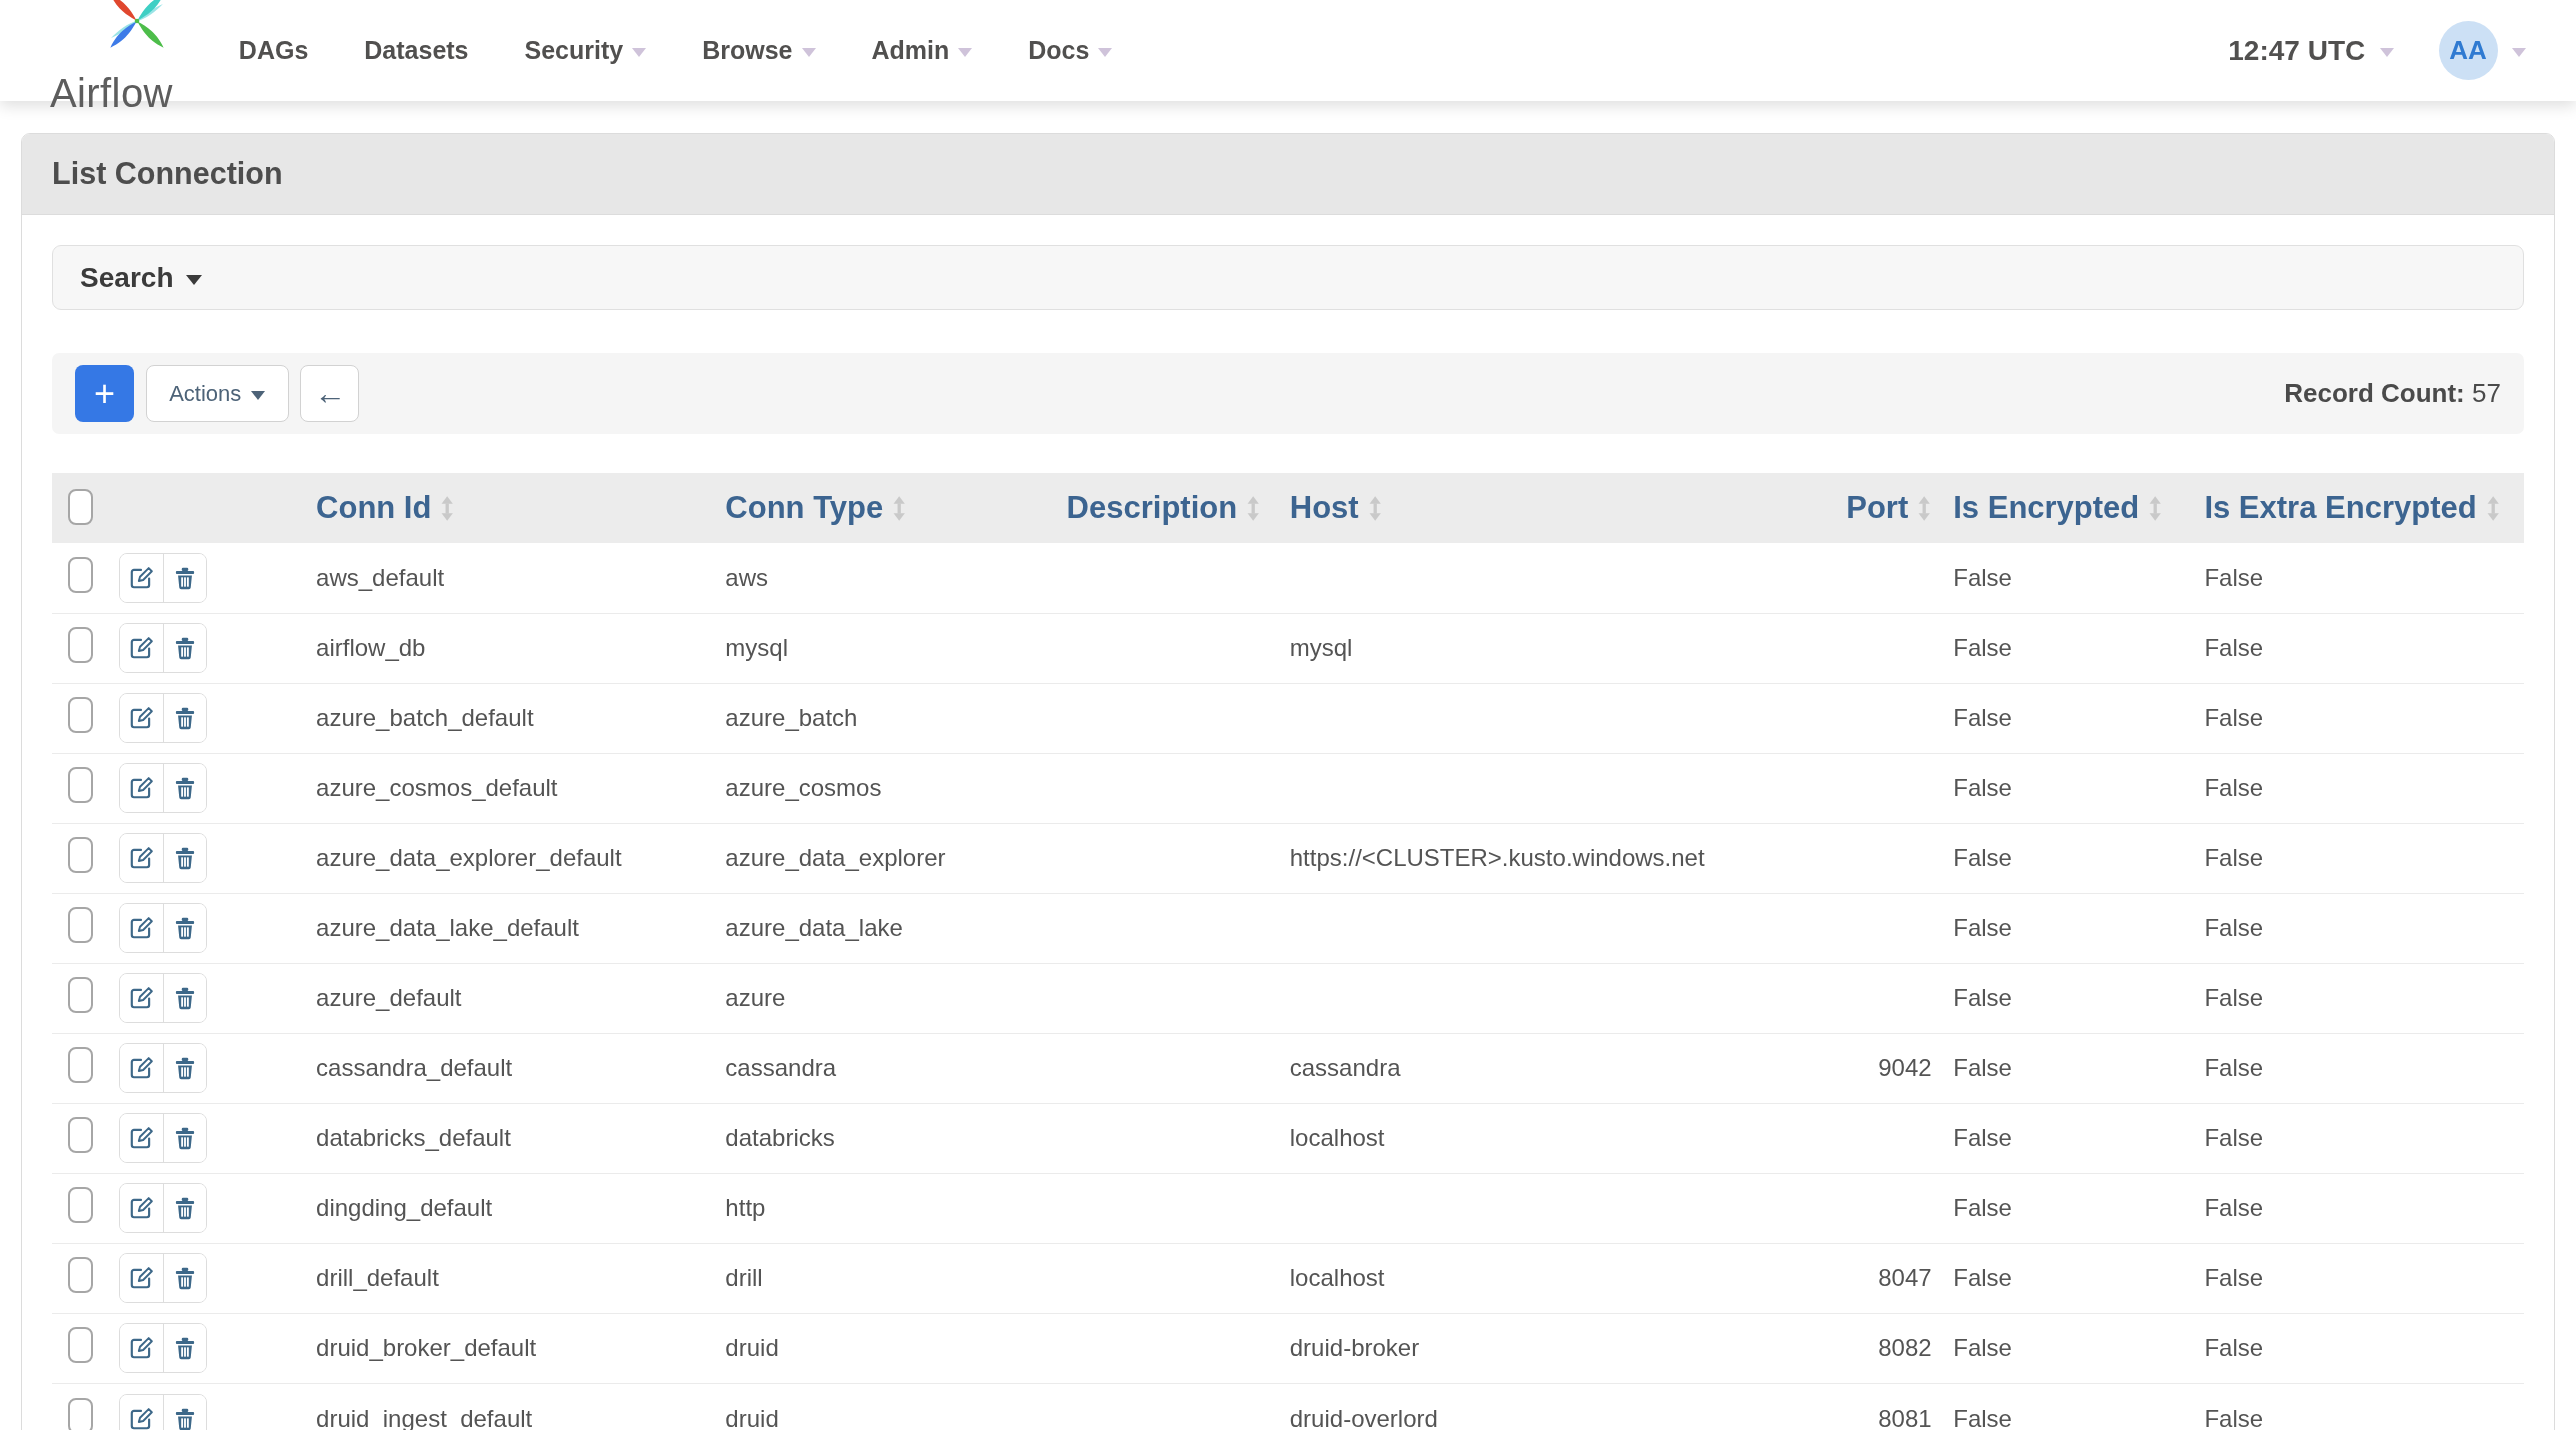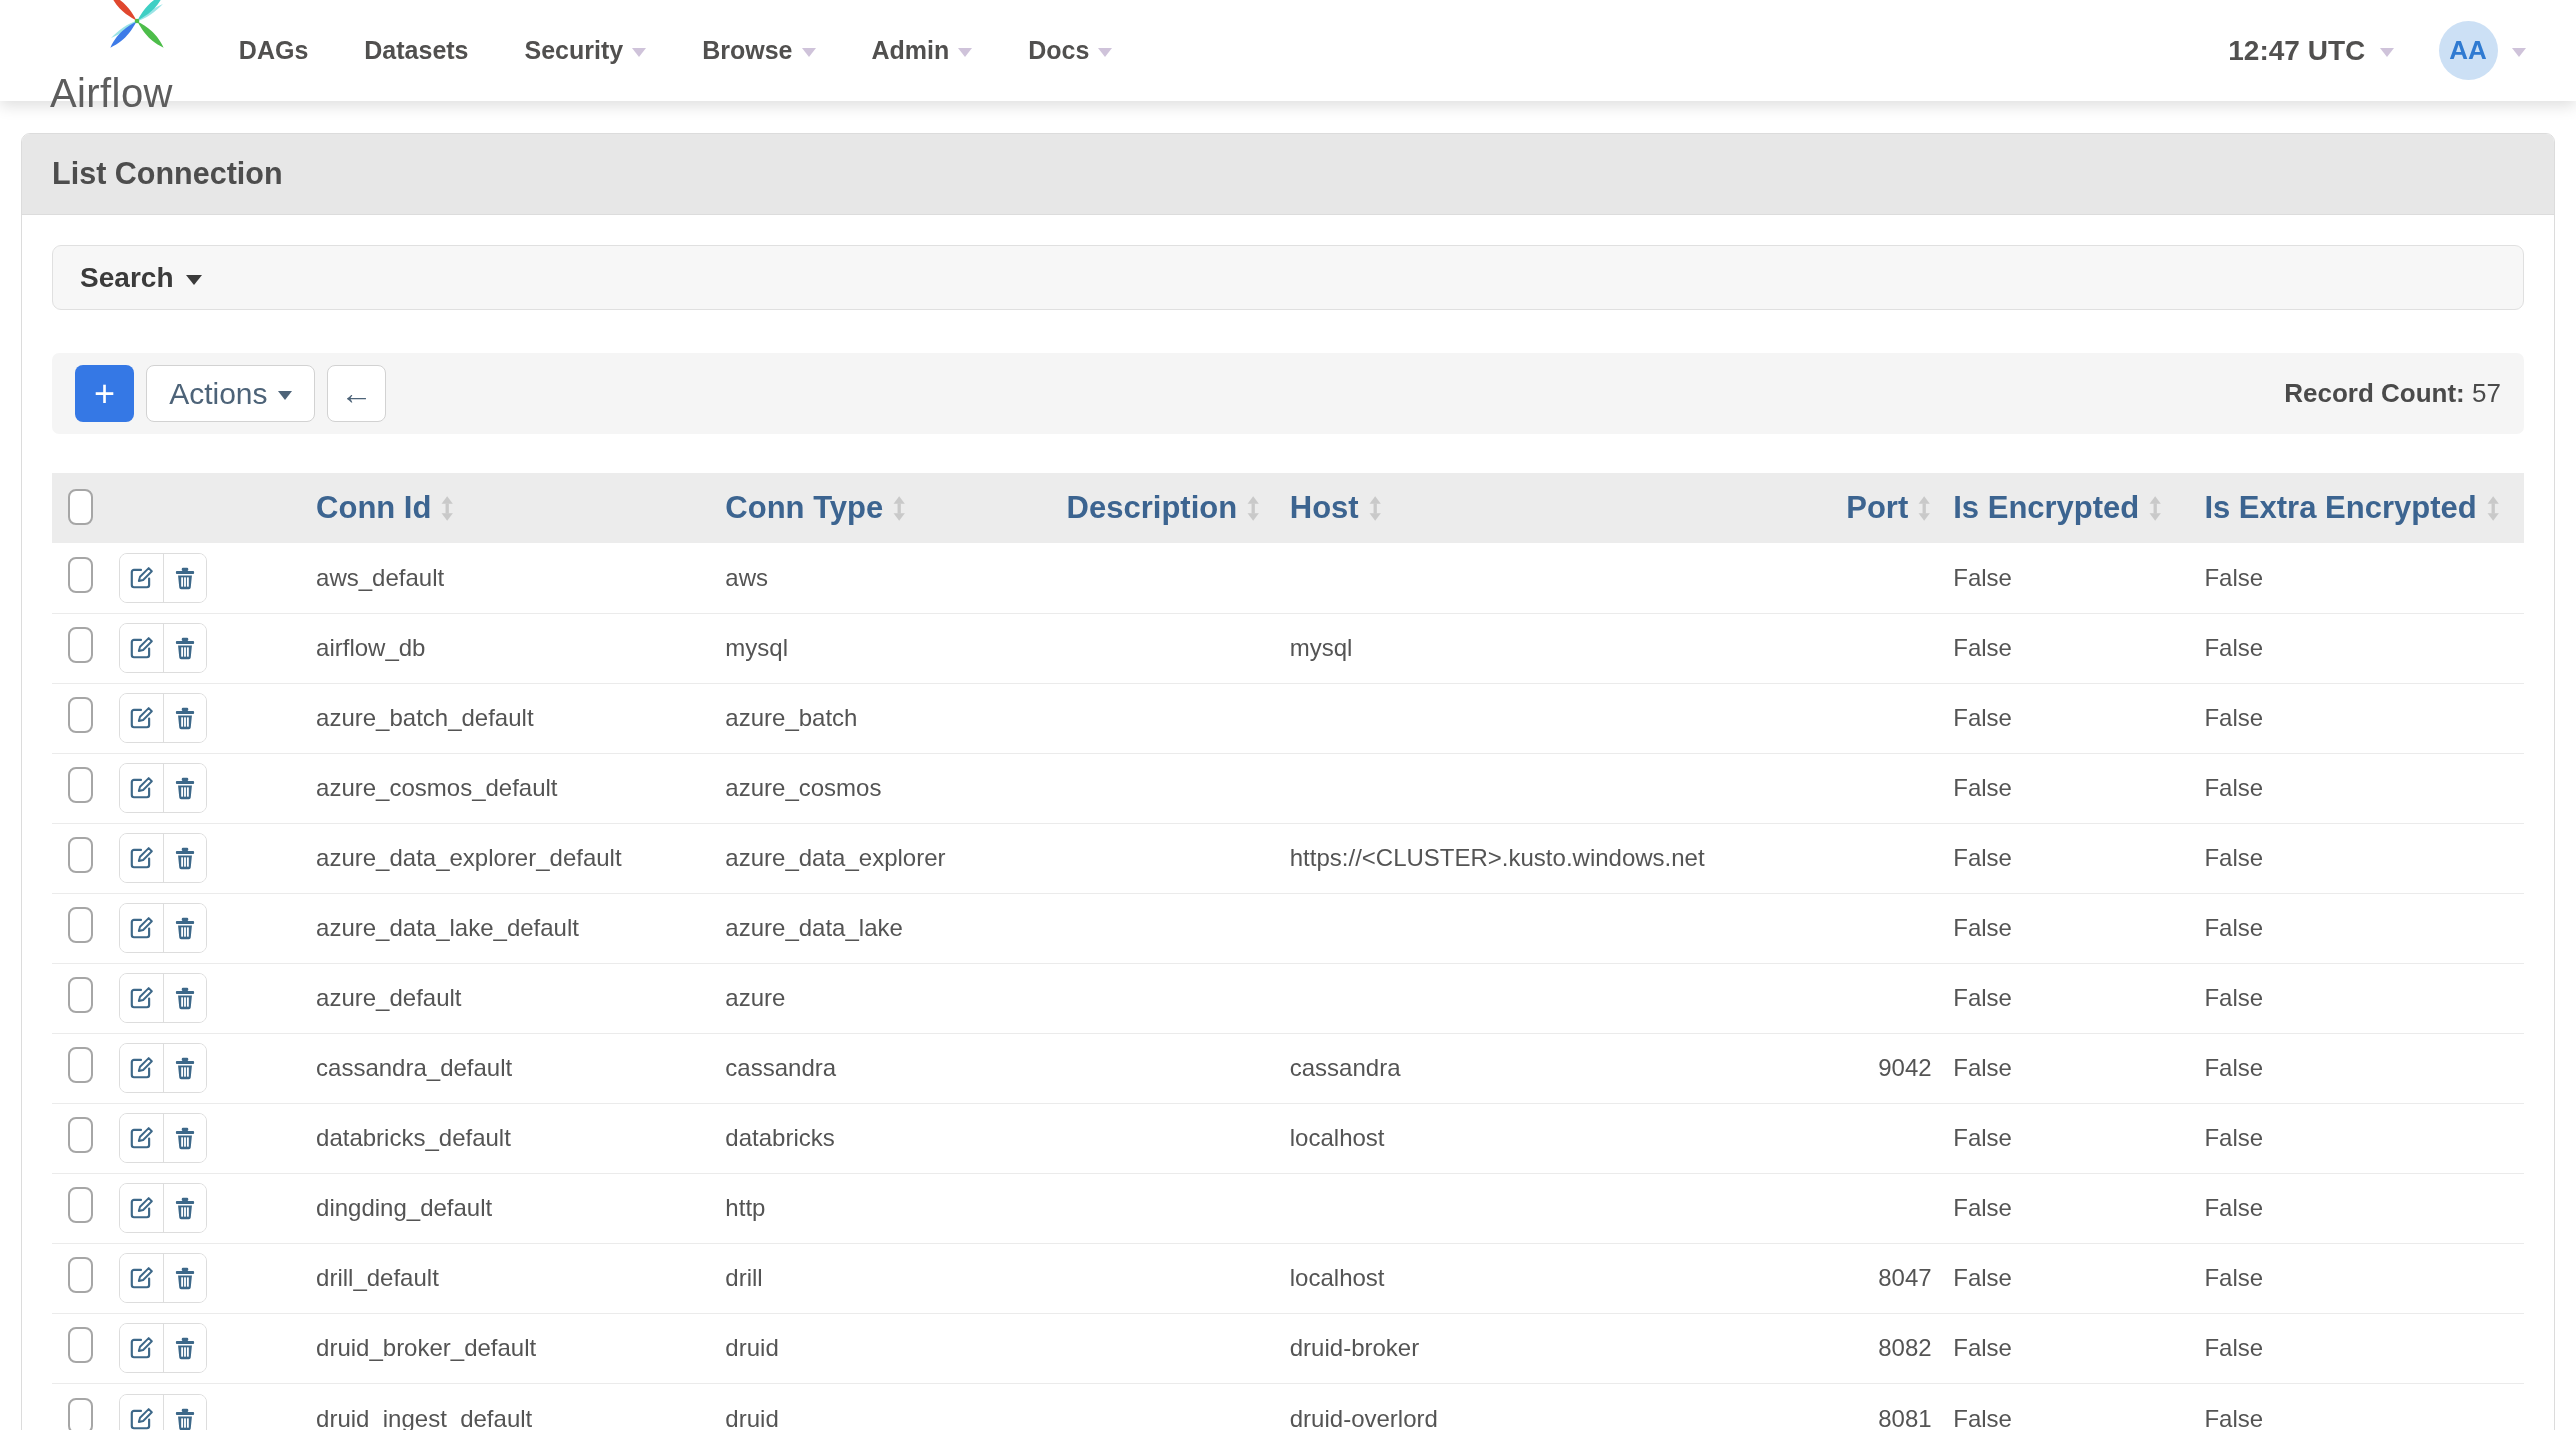--- a/index.html
+++ b/index.html
@@ -36,21 +36,21 @@
     color:#3b3b3b; cursor:pointer; }
   .caret-dark { width:0; height:0; border-left:8px solid transparent; border-right:8px solid transparent;
     border-top:10px solid #3b3b3b; margin-top:5.4px; }
 
   .toolbar { margin-top:43px; background:#f5f5f5; border-radius:7.2px; height:81px;
     display:flex; align-items:center; padding:0 23px; }
   .btn { height:57px; border-radius:8px; cursor:pointer; display:flex; align-items:center;
     justify-content:center; }
   .btn-add { width:59px; background:#3578e5; border:none; color:#fff; font-size:36px; font-weight:normal; }
   .btn-actions { margin-left:11.7px; background:#fff; border:1.8px solid #d2d2d2; padding:0 22.4px;
-    font-size:30px; color:#4d6378; gap:10px; }
+    font-size:22px; color:#4d6378; gap:10px; }
   .caret-blue { width:0; height:0; border-left:7.2px solid transparent; border-right:7.2px solid transparent;
     border-top:9px solid #4d6378; margin-top:3.6px; }
   .btn-back { margin-left:11.7px; width:59px; background:#fff; border:1.8px solid #d2d2d2;
     font-size:32px; color:#4d6378; }
   .record-count { margin-left:auto; font-size:26px; color:#4a4a4a;text-align:right; }
   .record-count .rc-label { font-weight:bold; }
 
   
   table.listing { margin-top:39px; width:100%; border-collapse:collapse; table-layout:fixed; }
   thead th { background:#ececec; height:70px; text-align:left; padding:0 10.8px; }

